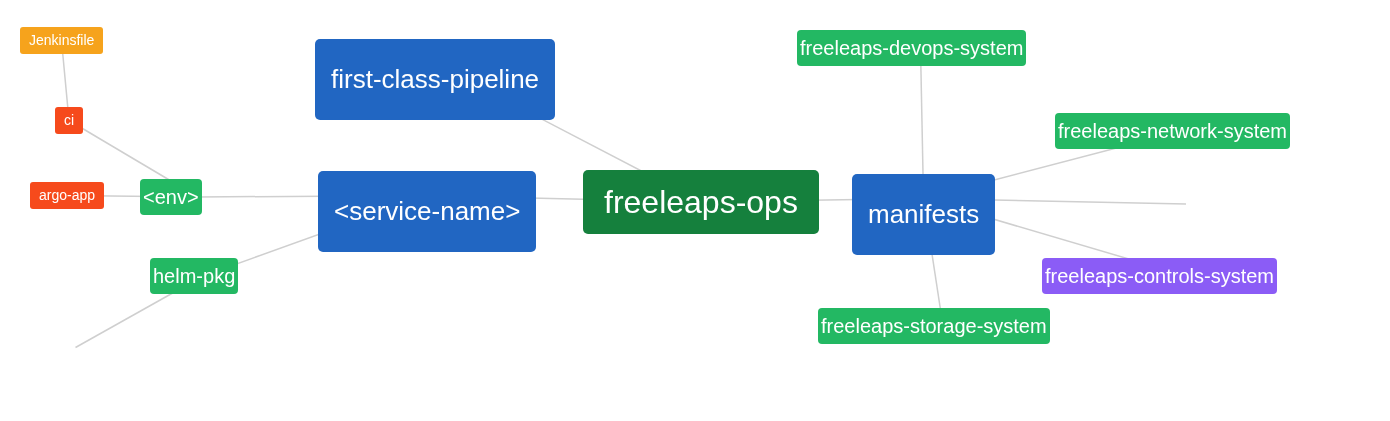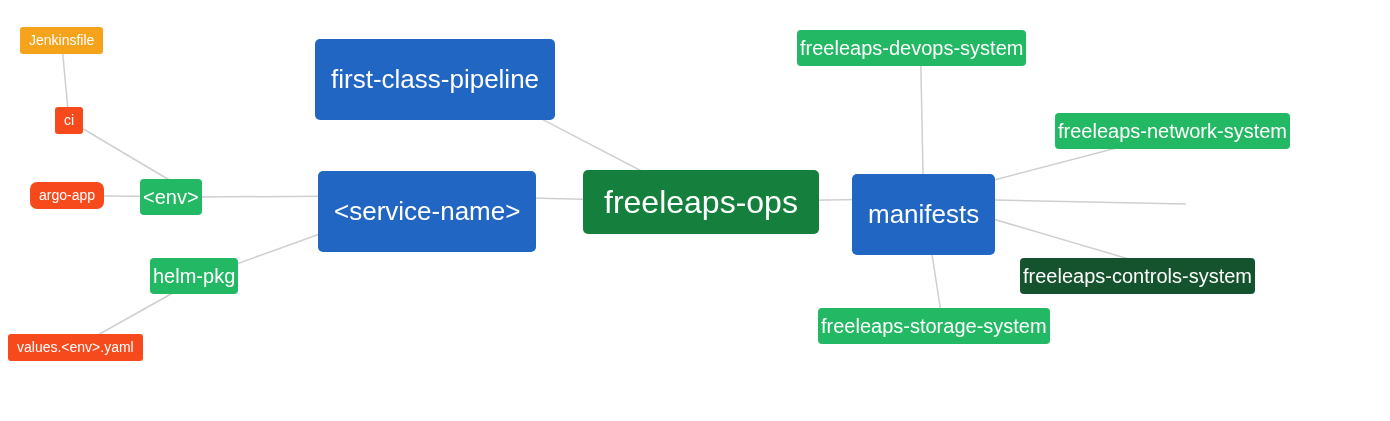--- a/index.html
+++ b/index.html
@@ -73,19 +73,18 @@
     </svg>
 
 <div class="node root" style="left: 583px; top: 170px; background: #15803d;">freeleaps-ops</div>
     <div class="node branch" style="left: 315px; top: 39px; background: rgb(33, 102, 194);">first-class-pipeline</div>
     <div class="node branch" style="left: 318px; top: 171px; background: rgb(33, 102, 194);">&lt;service-name&gt;</div>
     <div class="node branch" style="left: 852px; top: 174px; background: rgb(33, 102, 194);">manifests</div>
     <div class="node sub" style="left: 140px; top: 179px; background: rgb(35, 184, 99);">&lt;env&gt;</div>
     <div class="node sub" style="left: 150px; top: 258px; background: rgb(35, 184, 99);">helm-pkg</div>
     <div class="node leaf" style="left: 20px; top: 27px; background: rgb(246, 163, 28); text-align: right;">Jenkinsfile</div>
     <div class="node leaf" style="left: 55px; top: 107px; background: rgb(246, 74, 28);">ci</div>
-    <div class="node leaf" style="left: 30px; top: 182px; background: rgb(246, 74, 28); border-radius: 7px;">argo-app</div>
-    <div class="node leaf" style="left: 8px; top: 334px; background: rgb(246, 74, 28);">values.&lt;env&gt;.yaml</div>
+    <div class="node leaf" style="left: 30px; top: 182px; background: rgb(246, 74, 28);">argo-app</div>
     <div class="node sub" style="left: 797px; top: 30px; background: rgb(35, 184, 99);">freeleaps-devops-system</div>
     <div class="node sub" style="left: 1055px; top: 113px; background: rgb(35, 184, 99);">freeleaps-network-system</div>
-    <div class="node sub" style="left: 1020px; top: 258px; background: #14532d;">freeleaps-controls-system</div>
+    <div class="node sub" style="left: 1042px; top: 258px; background: #8b5cf6;">freeleaps-controls-system</div>
     <div class="node sub" style="left: 818px; top: 308px; background: rgb(35, 184, 99);">freeleaps-storage-system</div>
   </div>
 
 </body></html>

